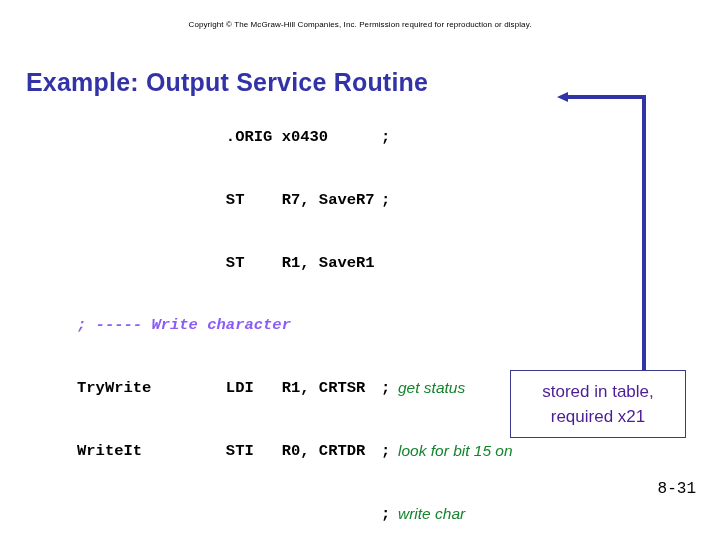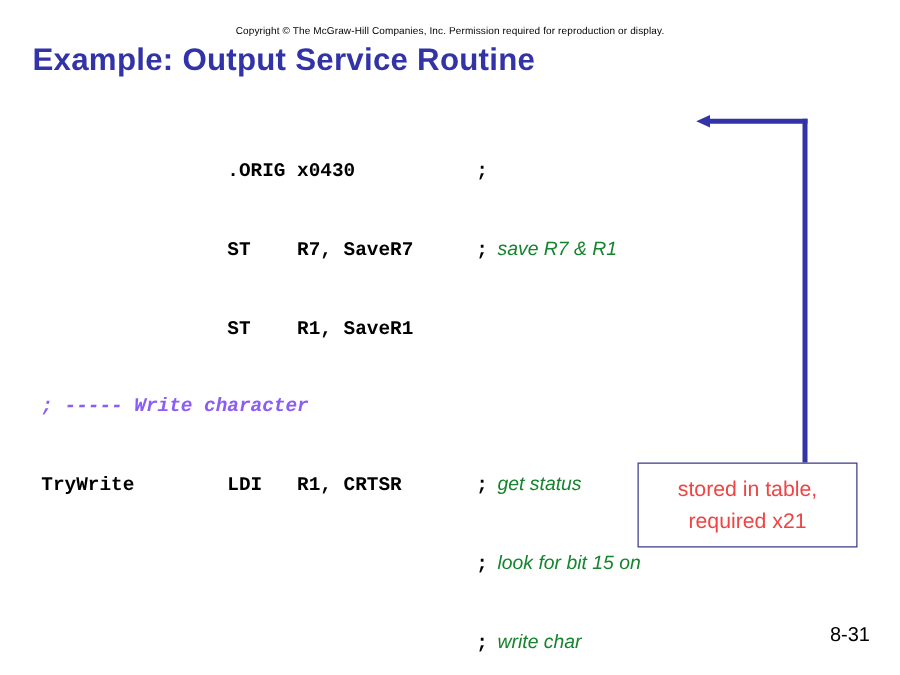--- a/index.html
+++ b/index.html
@@ -25,21 +25,21 @@
     text-align: center;
     font-family: "Liberation Sans", sans-serif;
     font-size: 8px;
     line-height: 11px;
     color: #000000;
     letter-spacing: 0.1px;
     white-space: nowrap;
   }
   .title {
     position: absolute;
-    top: 34px;
+    top: 68px;
     left: 26px;
     font-family: "Liberation Sans", sans-serif;
     font-size: 25px;
     font-weight: bold;
     color: #3333A8;
     letter-spacing: 0.2px;
     white-space: nowrap;
   }
 
   
@@ -50,20 +50,21 @@
     font-family: "Liberation Mono", "DejaVu Sans Mono", monospace;
     font-size: 15.5px;
     font-weight: bold;
     color: #000000;
     white-space: pre;
   }
   .code-line {
     height: 26.8px;
     line-height: 26.8px;
     white-space: pre;
+    margin-left: 44px;
   }
   .code-line.red {
     color: #8b5cf6;
     font-style: italic;
   }
 
   
   .comments {
     position: absolute;
     top: 88px;
@@ -107,21 +108,21 @@
     background: #ffffff;
     display: flex;
     flex-direction: column;
     align-items: center;
     justify-content: center;
     z-index: 3;
   }
   .callout-line {
     font-family: "Liberation Sans", sans-serif;
     font-size: 17px;
-    color: #ef4444;
+    color: #4c1d95;
     line-height: 25px;
     text-align: center;
     white-space: nowrap;
   }
 
   
   .arrow-vert {
     position: absolute;
     left: 642px;
     top: 95px;
@@ -147,60 +148,60 @@
     height: 0;
     border-top: 5.5px solid transparent;
     border-bottom: 5.5px solid transparent;
     border-right: 11px solid #3333A8;
     z-index: 2;
   }
 
   .page-num {
     position: absolute;
     right: 24px;
-    top: 500px;
-    font-family: Liberation Sans, sans-serif;
+    top: 480px;
+    font-family: Liberation Mono, monospace;
     font-size: 16px;
     color: #000000;
     white-space: nowrap;
   }
 </style>
 </head>
 <body>
 
 <div class="slide">
 
   <div class="copyright">Copyright © The McGraw-Hill Companies, Inc. Permission required for reproduction or display.</div>
 
   <div class="title">Example: Output Service Routine</div>
 
   <div class="code">
     <div class="code-line">                .ORIG x0430</div>
     <div class="code-line">                ST    R7, SaveR7</div>
     <div class="code-line">                ST    R1, SaveR1</div>
     <div class="code-line red">; ----- Write character</div>
     <div class="code-line">TryWrite        LDI   R1, CRTSR</div>
+    <div class="code-line">WriteIt         STI   R0, CRTDR</div>
     
     
     
     
     
     
     
     
     
   </div>
 
   <div class="comments">
     <div class="cmt-line">
       <span class="cmt-semi">;</span>
     </div>
     <div class="cmt-line">
       <span class="cmt-semi">;</span>
-      <span class="cmt-text">save R7 &amp; R1</span>
     </div>
     <div class="cmt-line empty">
       <span class="cmt-semi">;</span>
       <span class="cmt-text">&nbsp;</span>
     </div>
     <div class="cmt-line empty">
       <span class="cmt-semi">;</span>
       <span class="cmt-text">&nbsp;</span>
     </div>
     <div class="cmt-line">

